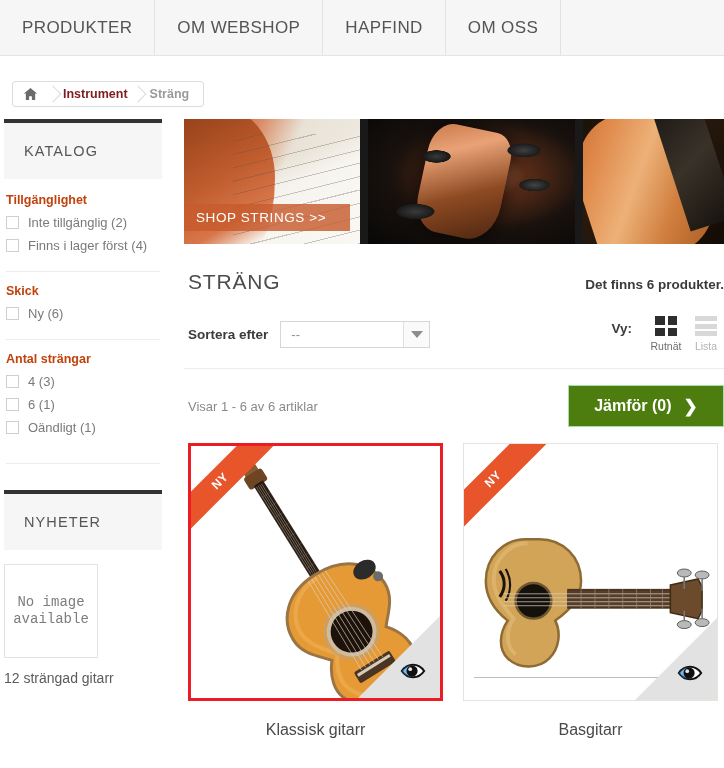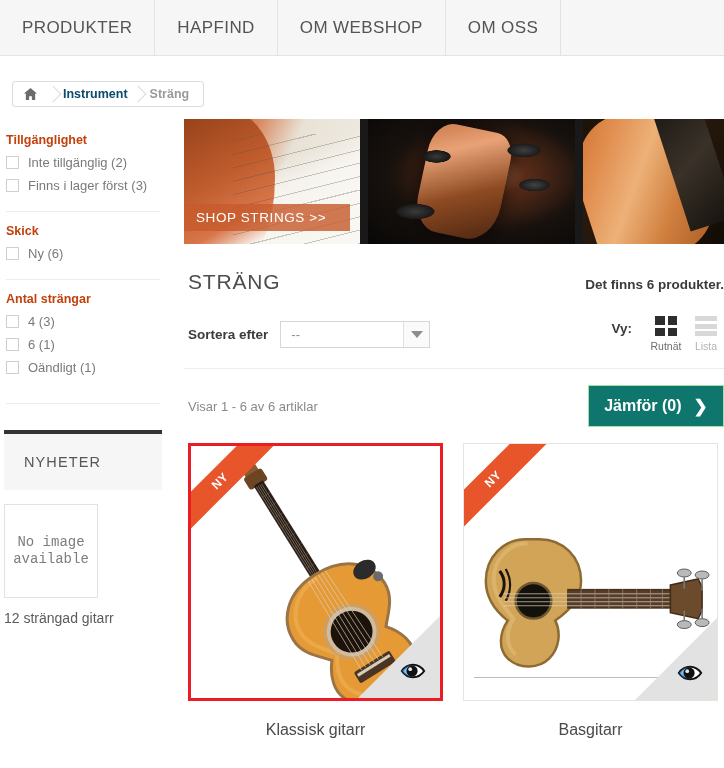--- a/index.html
+++ b/index.html
@@ -60,21 +60,21 @@
     position: absolute;
     left: 0; top: 50%;
     width: 11px; height: 11px;
     border-top: 1px solid #dcdcdc;
     border-right: 1px solid #dcdcdc;
     transform: translateY(-50%) rotate(45deg);
   }
   .bc-link {
     display: flex; align-items: center;
     font-size: 12.5px; font-weight: bold;
-    color: #0c4a6e;
+    color: #7f1d1d;
     cursor: pointer;
     padding-right: 4px;
   }
   .bc-current {
     display: flex; align-items: center;
     font-size: 12.5px; font-weight: bold;
     color: #9a9a9a;
     padding: 0 14px 0 2px;
   }
 
@@ -332,31 +332,31 @@
     display: flex;
     align-items: center;
     justify-content: space-between;
     padding: 16px 0 16px 4px;
   }
   .showing {
     font-size: 13px;
     color: #8a8a8a;
   }
   .compare-btn {
-    background: #0f766e;
+    background: #4d7c0f;
     border: 1px solid #a8dfa8;
     color: #ffffff;
     font-size: 16px;
     font-weight: bold;
     padding: 11px 18px;
     display: flex;
     align-items: center;
     gap: 12px;
     cursor: pointer;
-    width: 136px;
+    width: 156px;
     justify-content: center;
     white-space: nowrap;
     margin-left: 22px;
   }
   .chev-right { font-size: 17px; line-height: 1; }
 
   
   .products {
     display: flex;
     gap: 20px;
@@ -417,24 +417,24 @@
   }
 </style>
 </head>
 <body>
 
 <div class="topnav">
   <div class="nav-item">
       <span>PRODUKTER</span>
     </div>
   <div class="nav-item">
+      <span>OM WEBSHOP</span>
+    </div>
+  <div class="nav-item">
       <span>HAPFIND</span>
-    </div>
-  <div class="nav-item">
-      <span>OM WEBSHOP</span>
     </div>
   <div class="nav-item">
       <span>OM OSS</span>
     </div>
   <div class="nav-filler"></div>
 </div>
 
 <div class="breadcrumb-wrap">
   <div class="breadcrumb">
     <div class="bc-home">
@@ -446,32 +446,33 @@
     <div class="bc-link">Instrument</div>
     <div class="bc-sep"></div>
     <div class="bc-current">Sträng</div>
   </div>
 </div>
 
 <div class="page">
 
   <div class="sidebar">
 
+    <div class="block-title">KATALOG</div>
 
     <div class="filters">
 
       <div class="filter-group">
         <div class="filter-heading">Tillgänglighet</div>
         <div class="filter-row">
           <span class="cb"></span>
           <span class="filter-label">Inte tillgänglig (2)</span>
         </div>
         <div class="filter-row">
           <span class="cb"></span>
-          <span class="filter-label">Finns i lager först (3)</span>
+          <span class="filter-label">Finns i lager först (4)</span>
         </div>
       </div>
 
       <div class="filter-group">
         <div class="filter-heading">Skick</div>
         <div class="filter-row">
           <span class="cb"></span>
           <span class="filter-label">Ny (6)</span>
         </div>
       </div>

